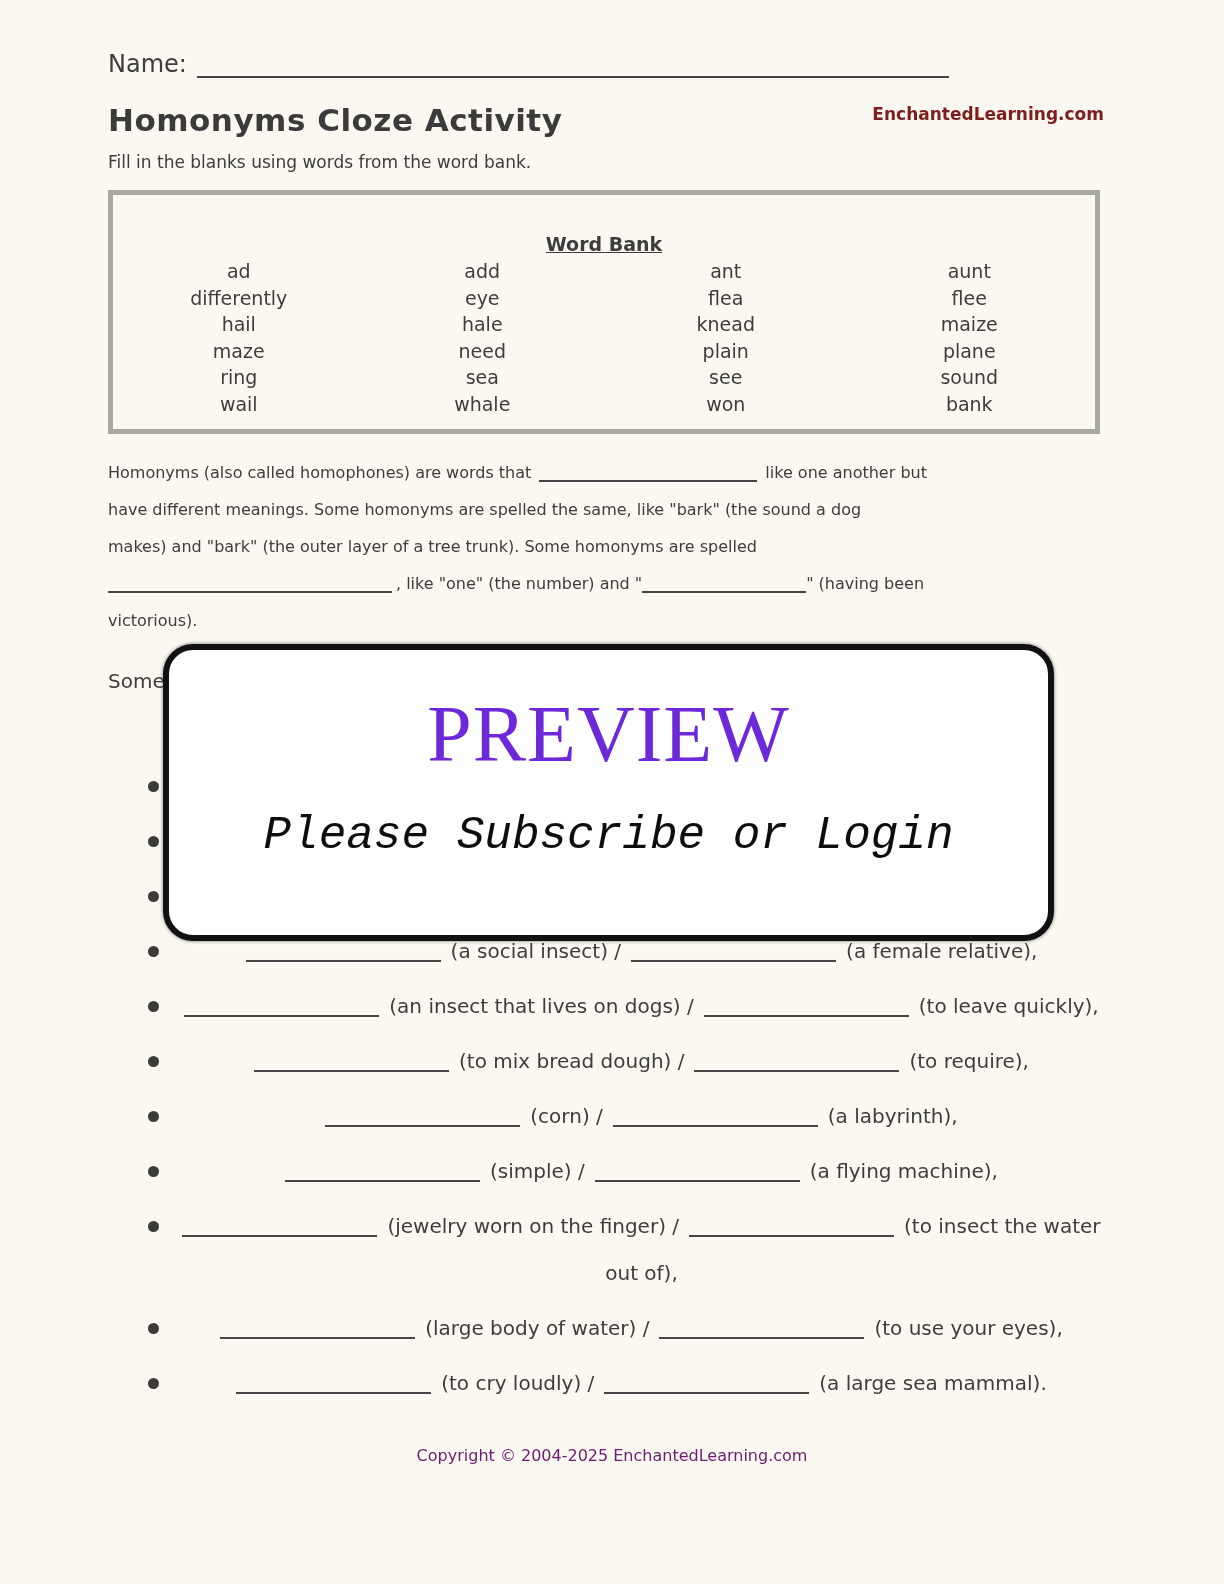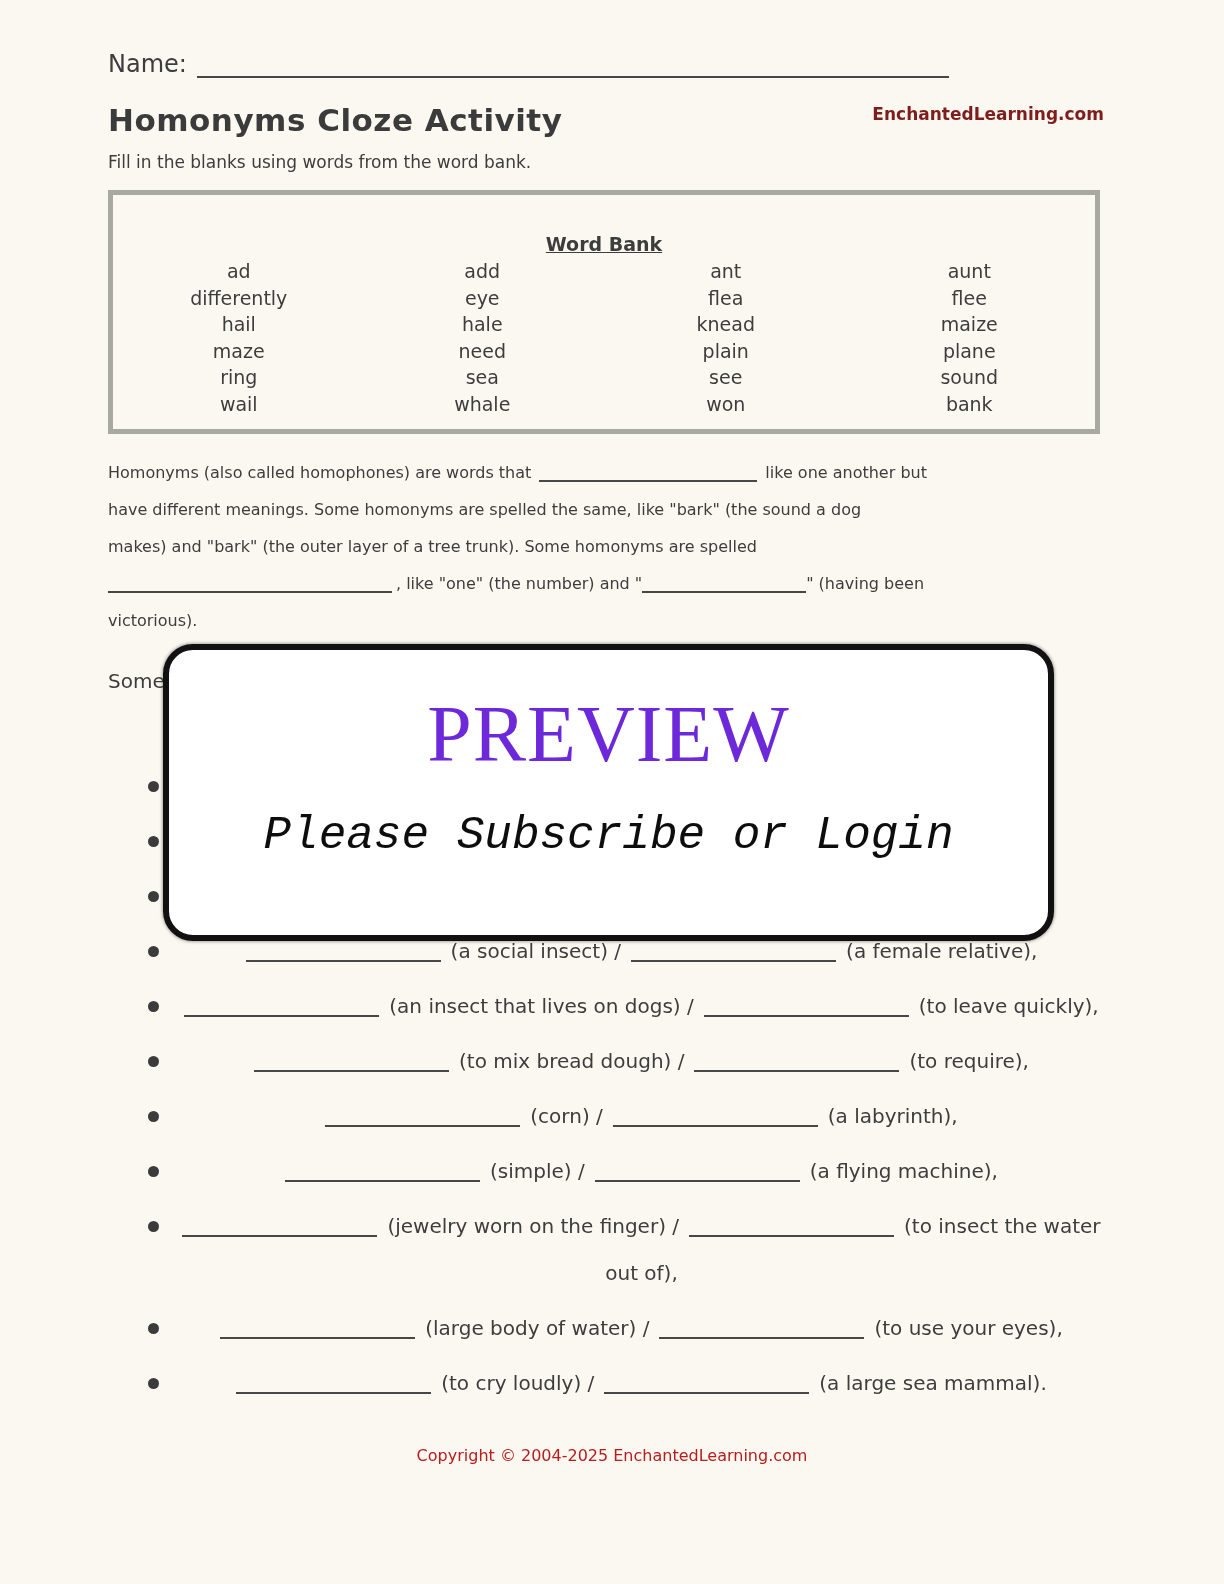--- a/index.html
+++ b/index.html
@@ -145,21 +145,21 @@
     color: #0d0d0d;
   }
 
   
   .footer {
     position: absolute;
     left: 0; top: 1446px;
     width: 100%;
     text-align: center;
     font-size: 16px;
-    color: #b91c1c;
+    color: #701a75;
   }
 </style>
 </head>
 <body>
 
 <div class="page">
   <div class="logo">EnchantedLearning.com</div>
 
   <div class="content">
     <div class="name-row">

